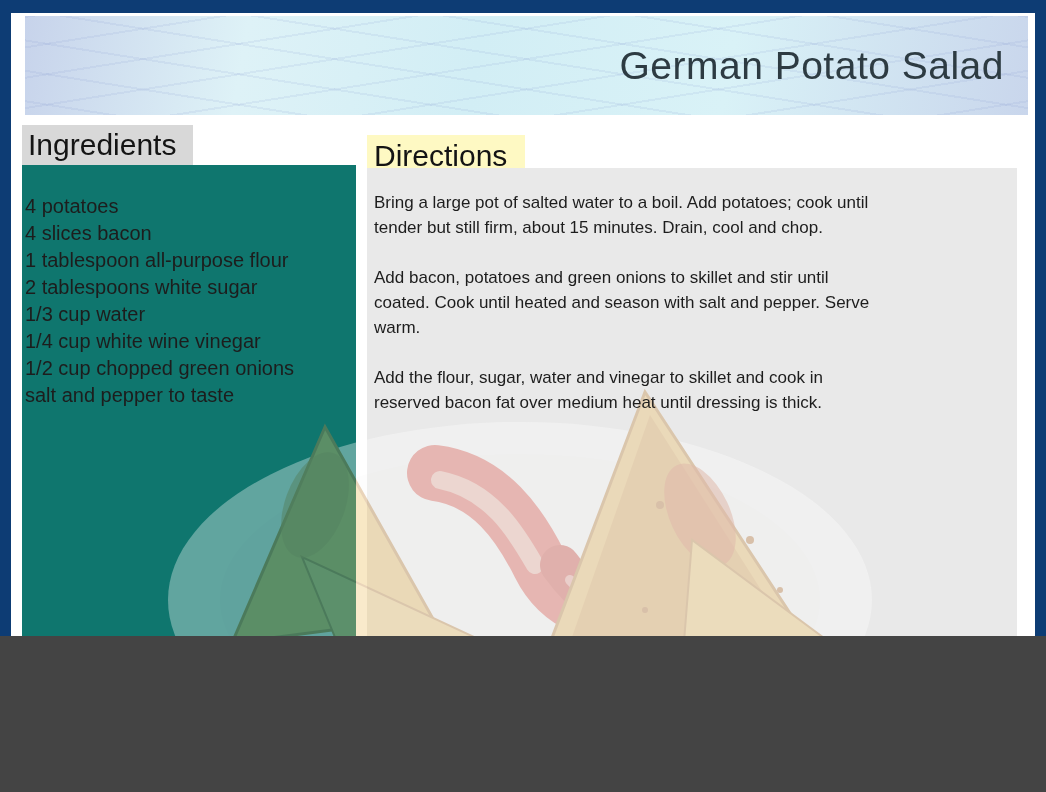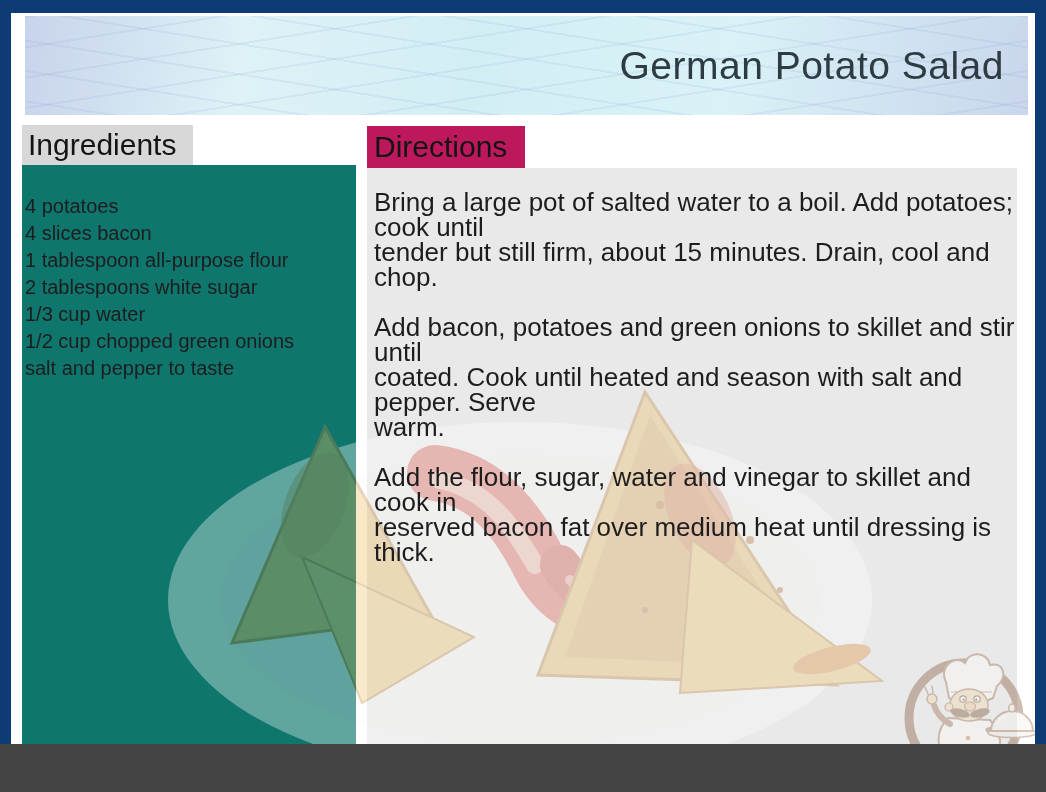--- a/index.html
+++ b/index.html
@@ -1,18 +1,18 @@
 <!DOCTYPE html>
 <html><head>
 <meta charset="utf-8">
 <style>
   html,body{margin:0;padding:0;background:#444;}
   .page{
     position:relative;
-    width:1046px;height:744px;
+    width:1046px;height:636px;
     background:#0d3c74;
     font-family:"Liberation Sans", sans-serif;
     overflow:hidden;
   }
   .inner{
     position:absolute;
     left:11px;top:13px;
     width:1024px;height:766px;
     background:#ffffff;
     overflow:hidden;
@@ -31,35 +31,35 @@
   .banner h1{
     margin:0;padding:0 24px 0 0;
     font-size:39px;font-weight:400;
     color:#2d3b42;letter-spacing:0.5px;
   }
   
   .hbox{position:absolute;display:flex;align-items:center;text-align:center;}
   .hbox h2{margin:0;font-size:30px;font-weight:400;color:#141414;}
   .hbox-ing{left:11px;top:112px;width:171px;height:40px;background:#d8d8d8;}
   .hbox-ing h2{padding-left:6px;}
-  .hbox-dir{left:356px;top:113px;width:158px;height:42px;background:#be185d;}
+  .hbox-dir{left:356px;top:122px;width:158px;height:42px;background:#fef9c3;}
   .hbox-dir h2{padding-left:7px;}
   
   .panel{position:absolute;}
   .panel-left{left:11px;top:152px;width:334px;height:614px;background:#0f766e;}
   .panel-right{left:356px;top:155px;width:650px;height:611px;background:#e9e9e9;}
   .panel-content{position:relative;z-index:10;}
   .ing-list{
     list-style:none;margin:0;padding:28px 0 0 3px;
     font-size:20px;line-height:27px;color:#1d1d1d;
   }
   .dir-text{padding:22px 0 0 7px;}
   .dir-text p{
     margin:0 0 25px 0;
-    font-size:26px;line-height:25px;color:#1d1d1d;
+    font-size:17px;line-height:25px;color:#1d1d1d;
     white-space:pre-line;
   }
   
   .food-overlay{
     position:absolute;left:129px;top:372px;width:760px;height:394px;
     z-index:5;pointer-events:none;
   }
   .chef-overlay{
     position:absolute;left:887px;top:635px;width:140px;height:131px;
     z-index:6;pointer-events:none;
@@ -84,20 +84,21 @@
     </div>
 
     <section class="panel panel-left">
       <div class="panel-content">
         <ul class="ing-list">
             <li>4 potatoes</li>
             <li>4 slices bacon</li>
             <li>1 tablespoon all-purpose flour</li>
             <li>2 tablespoons white sugar</li>
             <li>1/3 cup water</li>
+            <li>1/4 cup white wine vinegar</li>
             <li>1/2 cup chopped green onions</li>
             <li>salt and pepper to taste</li>
           </ul>
       </div>
     </section>
 
     <section class="panel panel-right">
       <div class="panel-content dir-text">
           <p>Bring a large pot of salted water to a boil.  Add potatoes; cook until
 tender but still firm, about 15 minutes. Drain, cool and chop.</p>

